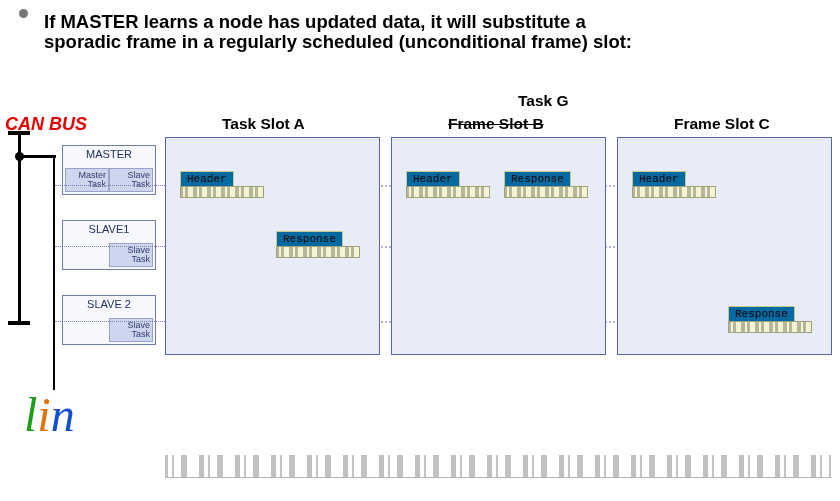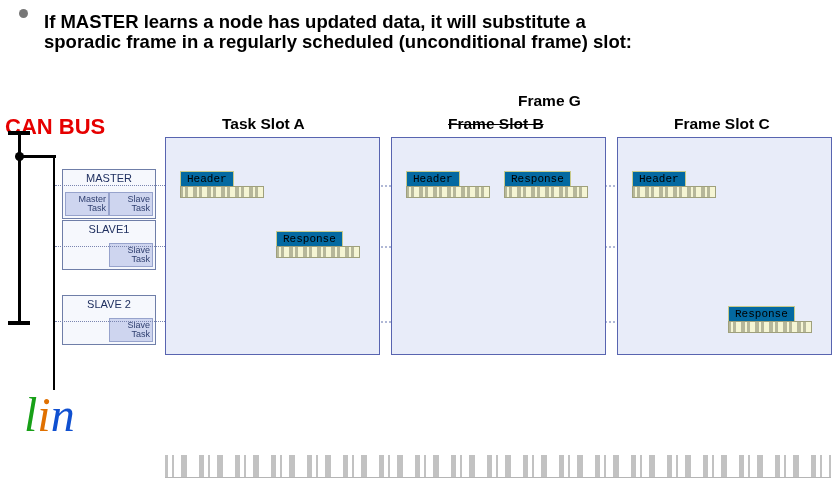--- a/index.html
+++ b/index.html
@@ -37,21 +37,22 @@
   line-height: 20px;
 }
 
 
 .canbus {
   position: absolute;
   left: 5px;
   top: 114px;
   color: #e60000;
   font-weight: bold;
-  font-size: 22px;
+  font-style: italic;
+  font-size: 18px;
 }
 
 
 .bus-stub {
   position: absolute;
   left: 18px;
   top: 135px;
   width: 3px;
   height: 190px;
   background: #000;
@@ -222,21 +223,21 @@
 
   <div class="canbus">CAN BUS</div>
 
   <div class="bus-stub"></div>
   <div class="bus-cap-1"></div>
   <div class="bus-cap-2"></div>
   <div class="bus-tap"></div>
   <div class="bus-node-dot"></div>
   <div class="lin-vert"></div>
 
-  <div class="node" style="left:62px; top:145px; width:92px; height:48px;margin-top:24px;">
+  <div class="node" style="left:62px; top:145px; width:92px; height:48px;">
     <div class="node-inner-label">MASTER</div>
     <div class="taskbox" style="left:2px; bottom:2px; width:38px;"><span>Master Task</span></div>
     <div class="taskbox" style="left:46px; bottom:2px; width:38px;"><span>Slave Task</span></div>
   </div>
 
   <div class="node" style="left:62px; top:220px; width:92px; height:48px;">
     <div class="node-inner-label">SLAVE1</div>
     <div class="taskbox" style="left:46px; bottom:2px; width:38px;"><span>Slave Task</span></div>
   </div>
 
@@ -251,21 +252,21 @@
 
   <div class="lane-line" style="left:165px; top:185px; width:666px;"></div>
   <div class="lane-line" style="left:165px; top:246px; width:666px;"></div>
   <div class="lane-line" style="left:165px; top:321px; width:666px;"></div>
 
   <div class="slot" style="left:165px; top:137px; width:213px; height:216px;"></div>
   <div class="slot-label" style="left:222px; top:115px;">Task Slot A</div>
 
   <div class="slot" style="left:391px; top:137px; width:213px; height:216px;"></div>
   <div class="slot-label strike" style="left:448px; top:115px;">Frame Slot B</div>
-  <div class="frame-g-label">Frame G</div>
+  <div class="frame-g-label">Task G</div>
 
   <div class="slot" style="left:617px; top:137px; width:213px; height:216px;"></div>
   <div class="slot-label" style="left:674px; top:115px;">Frame Slot C</div>
 
   <div class="tag" style="left:180px; top:171px;">Header</div>
   <div class="bits" style="left:180px; top:186px; width:82px;"></div>
   <div class="tag" style="left:276px; top:231px;">Response</div>
   <div class="bits" style="left:276px; top:246px; width:82px;"></div>
 
   <div class="tag" style="left:406px; top:171px;">Header</div>

